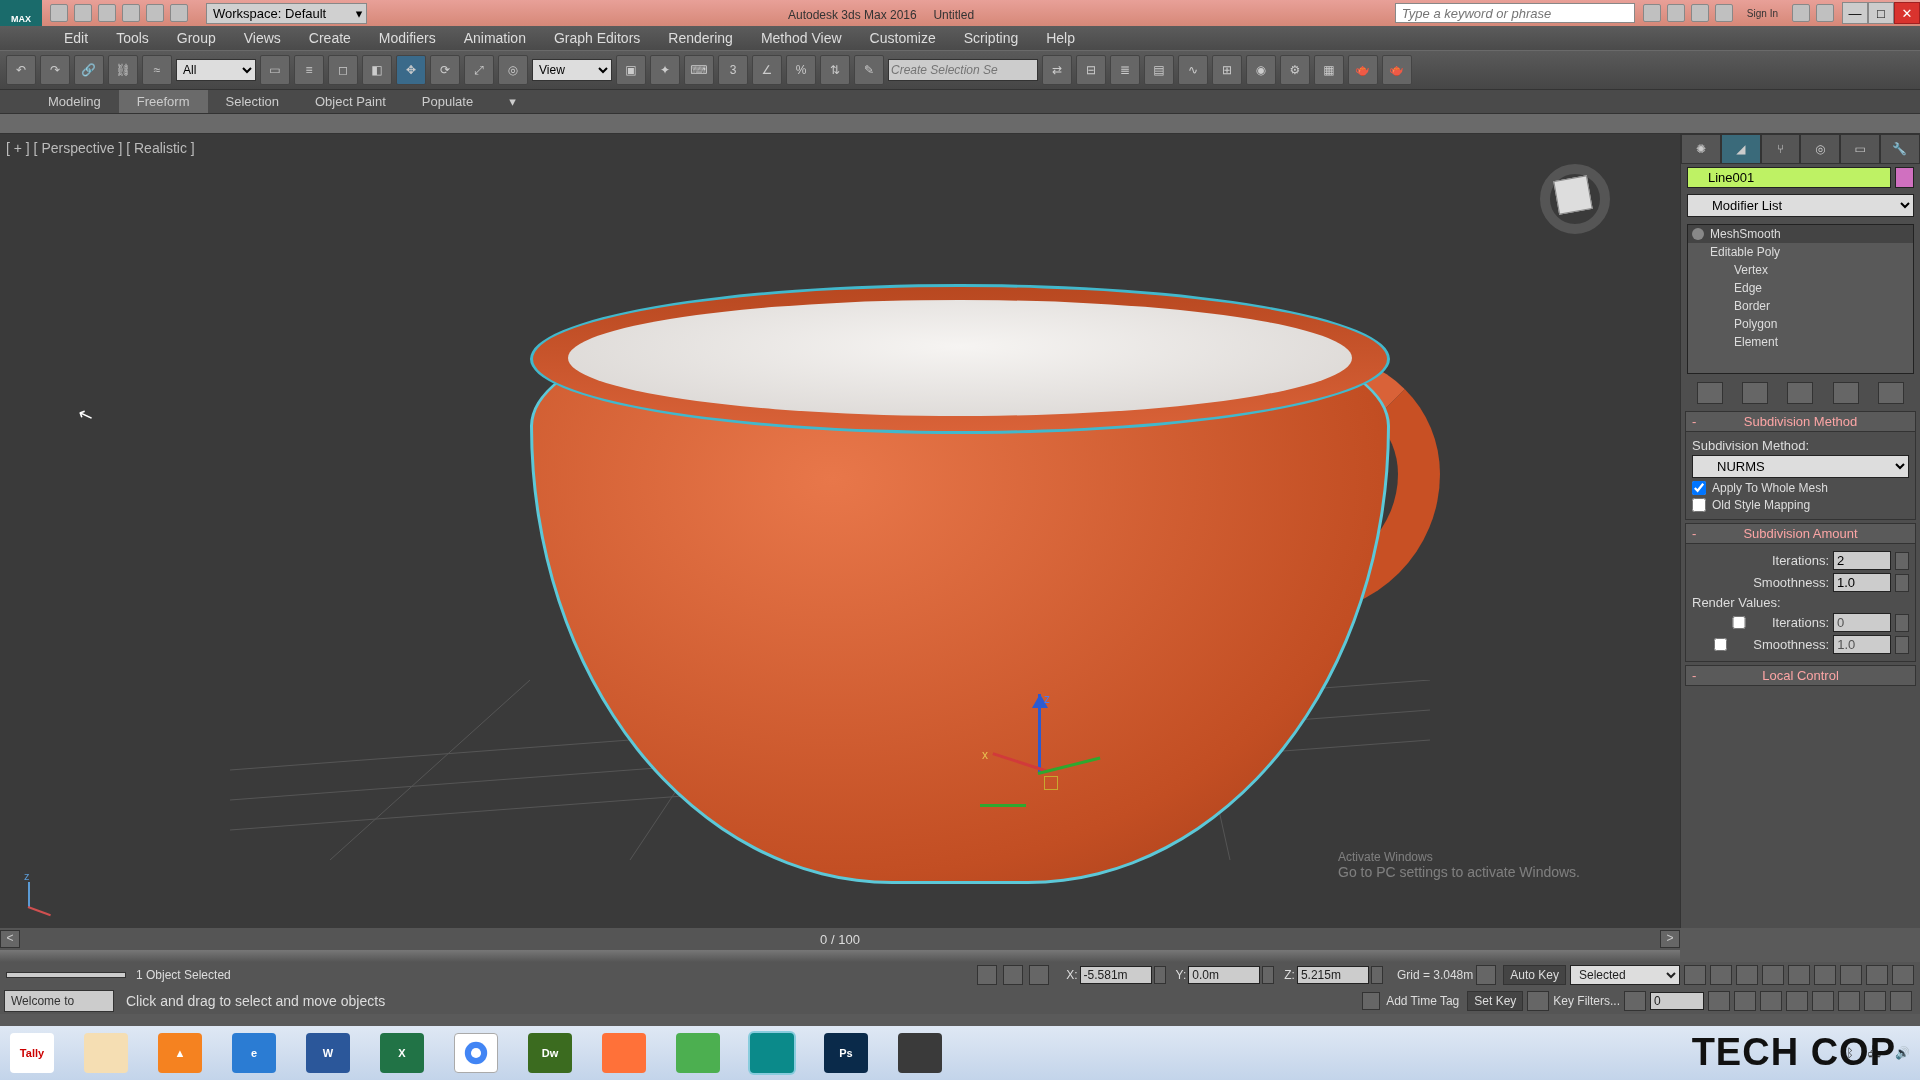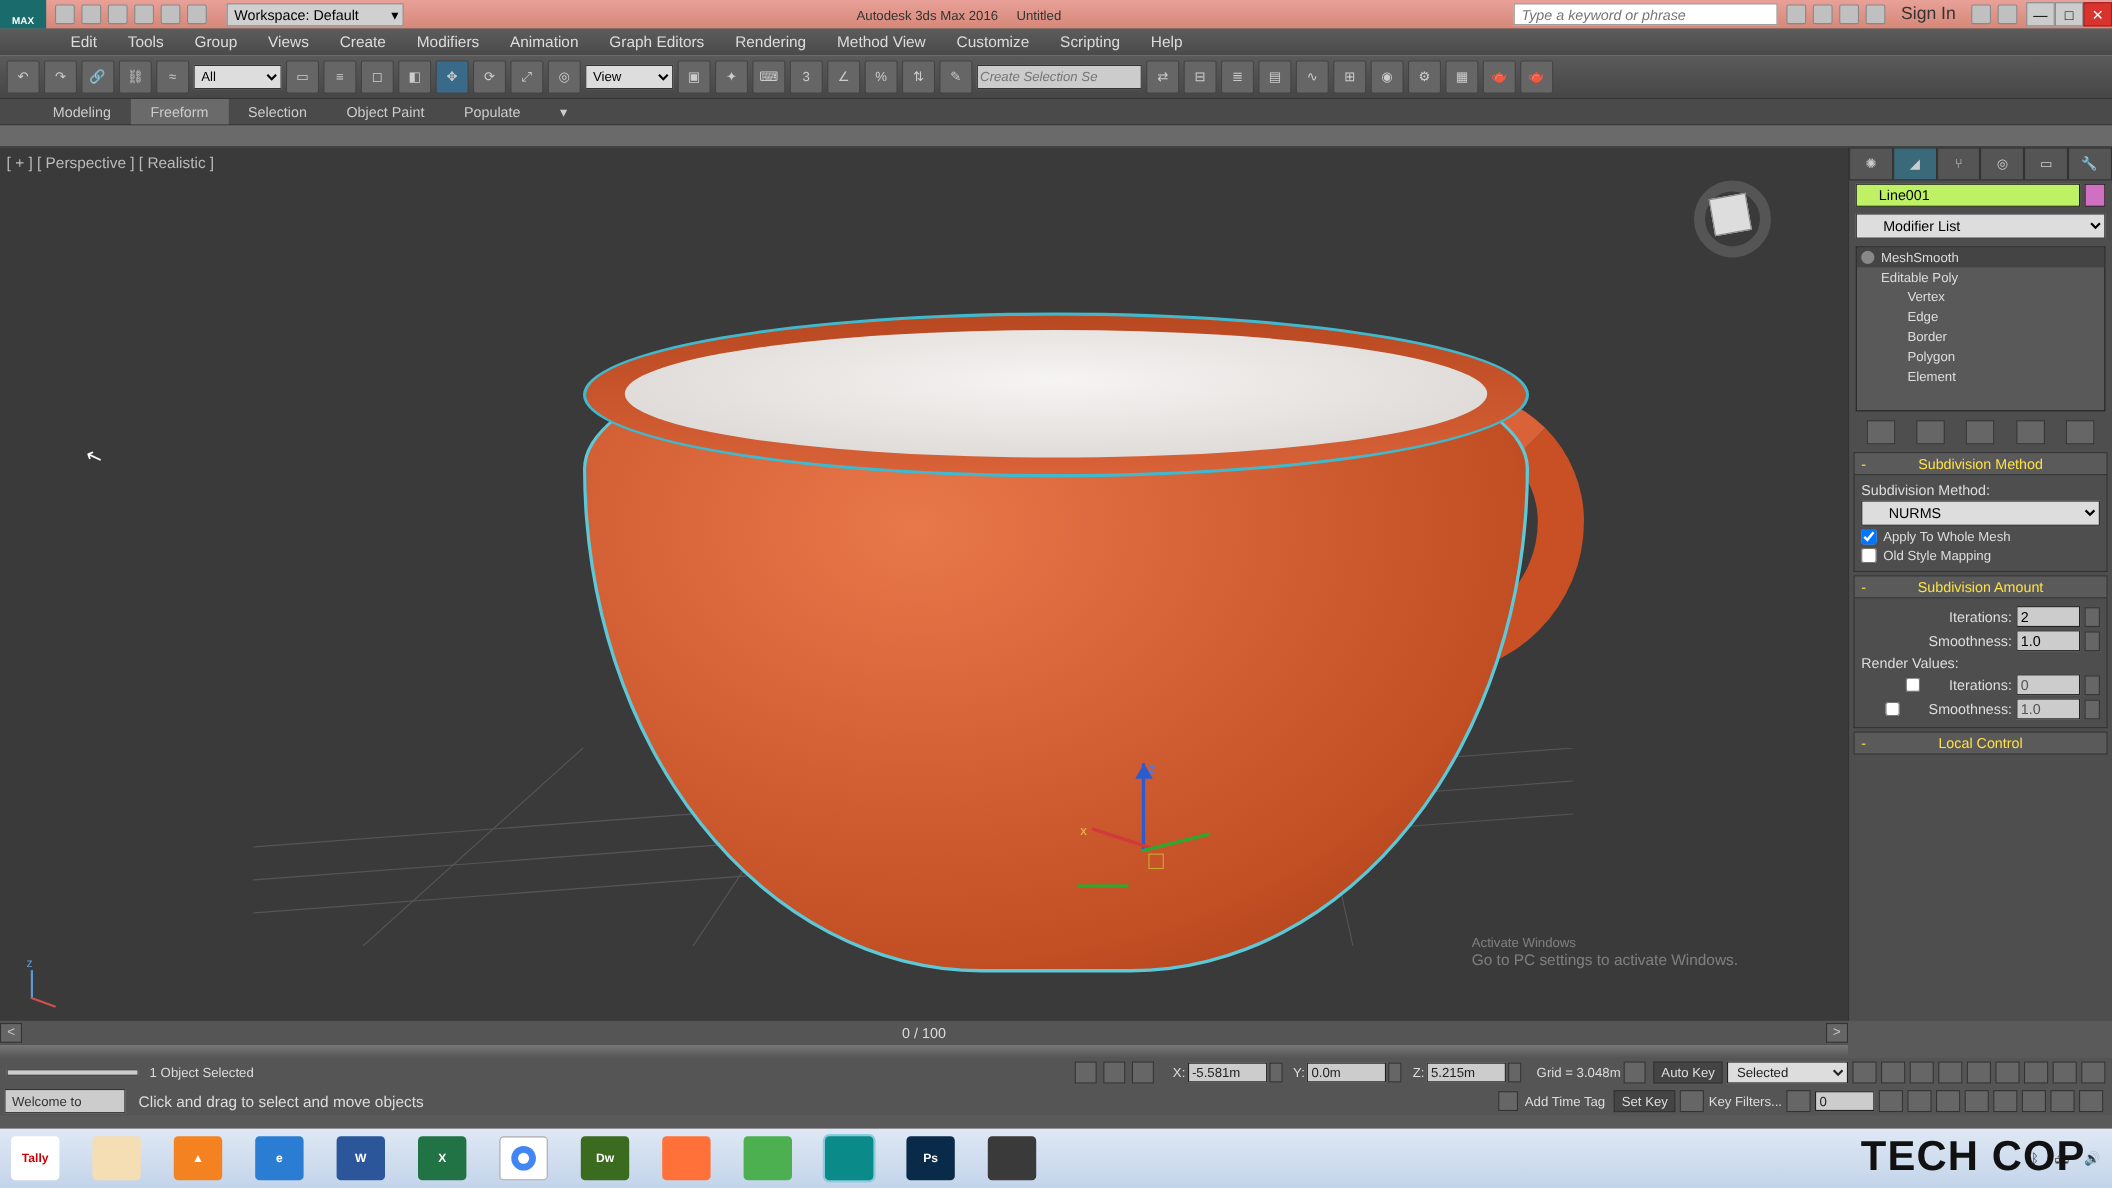--- a/index.html
+++ b/index.html
@@ -9,21 +9,21 @@
 #titlebar { height:26px; background:linear-gradient(#e8a098,#d68878); display:flex; align-items:center; }
 #titlebar .logo { width:42px; height:26px; background:#1a6b6b; color:#fff; font-size:9px; font-weight:bold; display:flex; align-items:flex-end; justify-content:center; padding-bottom:2px; }
 #titlebar .qat { display:flex; gap:6px; padding:0 8px; }
 #titlebar .qat span { width:18px; height:18px; background:#c0c0c0; border:1px solid #888; border-radius:2px; }
 #titlebar .ws-label { margin-left:10px; background:#d0d0d0; border:1px solid #888; padding:2px 40px 2px 6px; font-size:13px; position:relative; }
 #titlebar .ws-label::after { content:"▾"; position:absolute; right:4px; top:2px; }
 #titlebar .title-center { flex:1; text-align:center; font-size:15px; color:#333; }
 #titlebar .search { width:240px; height:20px; background:#fff; border:1px solid #888; font-style:italic; color:#888; padding:2px 6px; font-size:13px; }
 #titlebar .right-icons { display:flex; gap:6px; padding:0 8px; align-items:center; }
 #titlebar .right-icons span { width:18px; height:18px; background:#c0c0c0; border:1px solid #888; border-radius:2px; }
-#titlebar .signin { font-size:16px; color:#333; padding:0 6px; }
+#titlebar .signin { font-size:10px; color:#333; padding:0 6px; }
 #titlebar .winbtn { width:26px; height:22px; background:#ccc; border:1px solid #888; display:flex; align-items:center; justify-content:center; font-size:13px; }
 #titlebar .winbtn.close { background:#d9332e; color:#fff; border-color:#a02020; }
 
 
 #menubar { height:24px; background:linear-gradient(#5c5c5c,#4a4a4a); display:flex; align-items:center; padding-left:50px; gap:0; }
 #menubar span { color:#ddd; font-size:14px; padding:3px 14px; }
 
 
 #maintb { height:40px; background:linear-gradient(#5a5a5a,#464646); border-top:1px solid #6a6a6a; border-bottom:1px solid #333; display:flex; align-items:center; padding:0 6px; gap:4px; }
 #maintb .tb { width:30px; height:30px; background:#666; border:1px solid #444; border-radius:2px; display:flex; align-items:center; justify-content:center; color:#ccc; }
@@ -76,21 +76,21 @@
 .cp-row { padding:3px 6px; }
 .cp-input { width:100%; background:#bef264; border:1px solid #222; padding:2px 20px; font-size:13px; }
 .cp-select { width:100%; background:#ddd; border:1px solid #222; padding:2px 20px; font-size:13px; }
 #modstack { margin:4px 6px; height:150px; background:#595959; border:1px solid #222; color:#ddd; font-size:13px; }
 #modstack .row { padding:2px 6px 2px 22px; position:relative; }
 #modstack .row.top { background:#444; }
 #modstack .row .eye { position:absolute; left:4px; top:3px; width:12px; height:12px; background:#888; border-radius:50%; }
 #modstack .sub { padding-left:46px; }
 .cp-btns { display:flex; justify-content:space-around; padding:4px 6px; }
 .cp-btns span { width:26px; height:22px; background:#666; border:1px solid #333; }
-.rollhead { background:#5a5a5a; border:1px solid #333; margin:3px 4px 0; padding:2px 6px; color:#fde047; text-align:center; position:relative; font-size:13px; }
+.rollhead { background:#5a5a5a; border:1px solid #333; margin:3px 4px 0; padding:2px 6px; color:#fca5a5; text-align:center; position:relative; font-size:13px; }
 .rollhead::before { content:"-"; position:absolute; left:6px; }
 .rollbody { background:#4e4e4e; border:1px solid #333; border-top:none; margin:0 4px; padding:4px 6px; color:#ddd; }
 .rollbody label { display:block; font-size:13px; margin:2px 0; }
 .rollbody .field { display:flex; align-items:center; justify-content:flex-end; gap:4px; margin:3px 0; }
 .rollbody .field span { font-size:13px; }
 .rollbody .field input { width:58px; background:#ccc; border:1px solid #222; padding:1px 3px; font-size:13px; text-align:left; }
 .rollbody .field .spin { width:14px; height:18px; background:#666; border:1px solid #333; }
 .rollbody .chk { display:flex; align-items:center; gap:6px; margin:3px 0; }
 .rollbody .chk input { width:14px; height:14px; }
 

